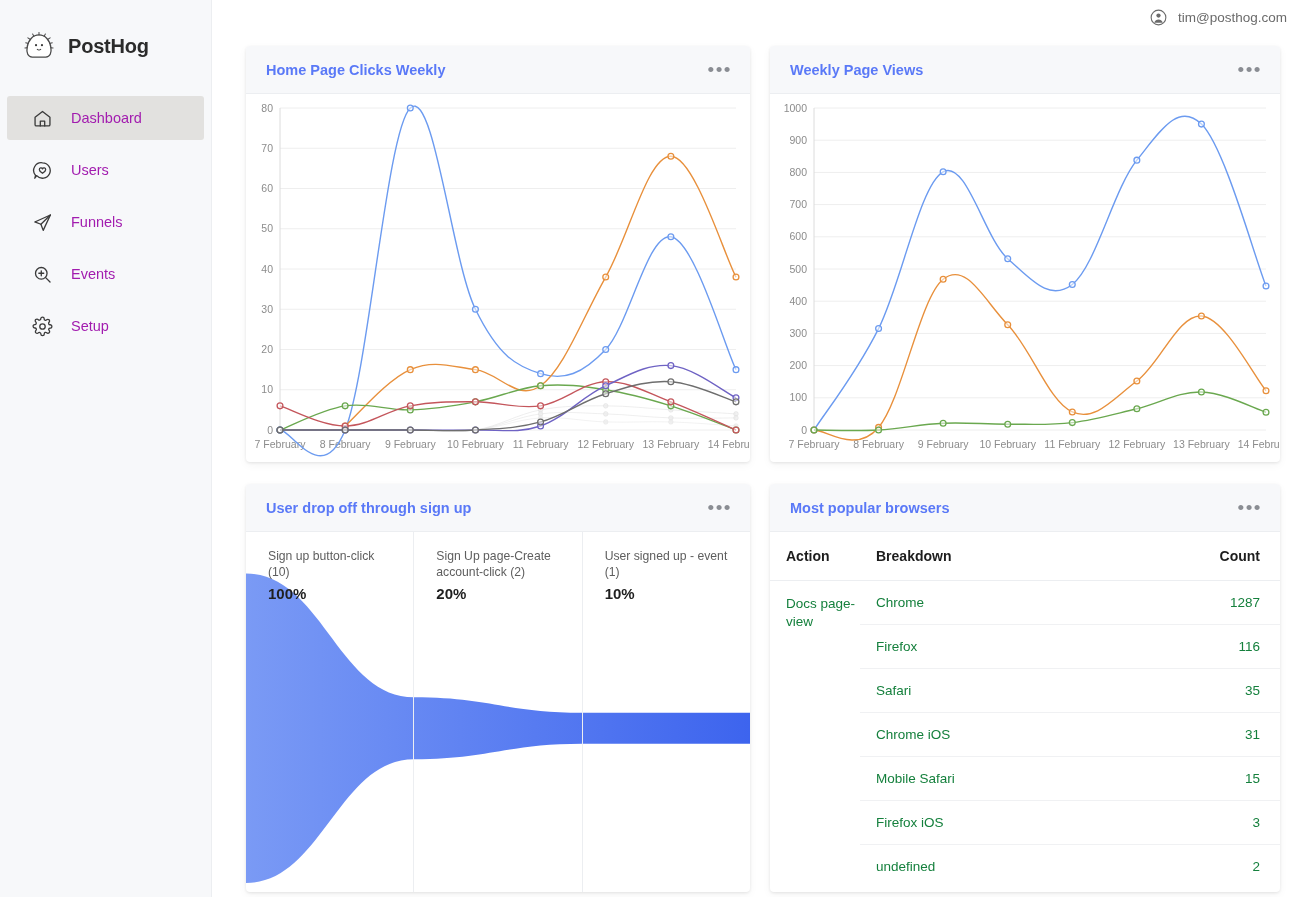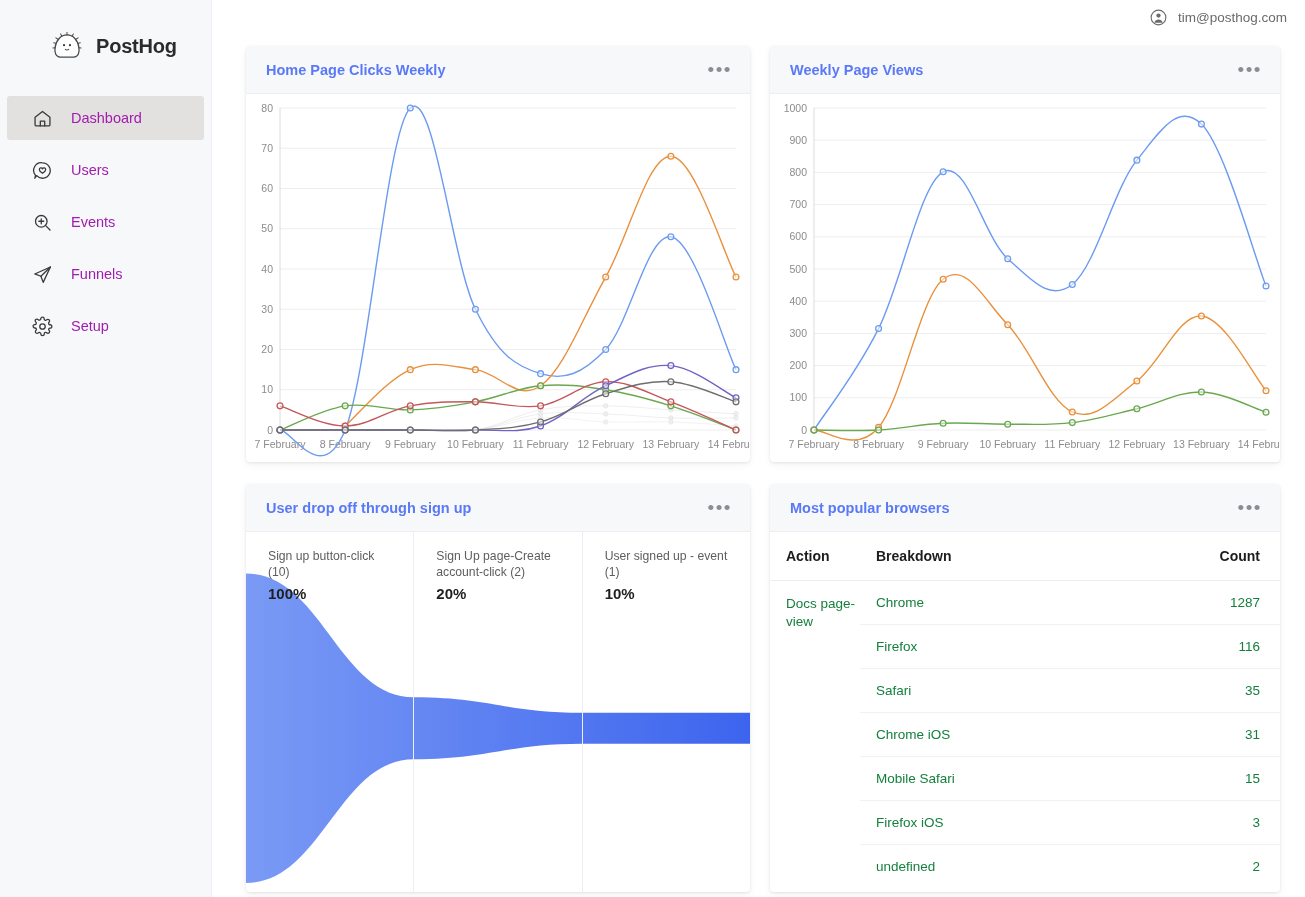--- a/index.html
+++ b/index.html
@@ -13,21 +13,21 @@
   .app { display: flex; width: 1305px; height: 897px; }
 
   
   .sidebar {
     width: 212px; min-width: 212px; height: 897px;
     background: #f7f8fa;
     border-right: 1px solid #eceef1;
     padding-top: 14px;
     position: relative;
   }
-  .brand { display: flex; align-items: center; gap: 12px; padding: 10px 0 0 22px; height: 54px; margin-left: 28px; }
+  .brand { display: flex; align-items: center; gap: 12px; padding: 10px 0 0 22px; height: 54px; }
   .brand-logo { width: 34px; height: 34px; }
   .brand-name { font-size: 20px; font-weight: 700; color: #2b2b2b; letter-spacing: -0.2px; }
 
   .nav { margin-top: 28px; }
   .nav-item {
     display: flex; align-items: center; gap: 18px;
     height: 44px; padding-left: 24px;
     margin: 0 7px 8px 7px;
     border-radius: 3px;
     color: #a21caf; font-size: 14.5px;
@@ -155,36 +155,36 @@
             <path d="M12 3.2 a8.8 8.8 0 1 1 -6.6 14.6 L3.2 20.8 l0.9 -3.1 A8.8 8.8 0 0 1 12 3.2 Z"></path>
             <path d="M12 15.2 c-2.3 -1.6 -3.6 -2.7 -3.6 -4.2 a1.9 1.9 0 0 1 3.6 -0.9 a1.9 1.9 0 0 1 3.6 0.9 c0 1.5 -1.3 2.6 -3.6 4.2 Z"></path>
           </svg>
         </span>
         <span>Users</span>
       </div>
 
       <div class="nav-item">
         <span class="nav-ico">
           <svg viewBox="0 0 24 24" width="21" height="21" fill="none" stroke="#3a3a3a" stroke-width="1.5" stroke-linecap="round" stroke-linejoin="round">
+            <path d="M21 3.4 L3.2 11.4 l7 2.6 l2.6 7 Z"></path>
+            <path d="M21 3.4 L10.2 14"></path>
+          </svg>
+        </span>
+        <span>Funnels</span>
+      </div>
+
+      <div class="nav-item">
+        <span class="nav-ico">
+          <svg viewBox="0 0 24 24" width="21" height="21" fill="none" stroke="#3a3a3a" stroke-width="1.5" stroke-linecap="round" stroke-linejoin="round">
             <circle cx="10.6" cy="10.6" r="6.6"></circle>
             <path d="M10.6 7.8 v5.6 M7.8 10.6 h5.6"></path>
             <path d="M15.6 15.6 L20.6 20.6"></path>
           </svg>
         </span>
         <span>Events</span>
-      </div>
-
-      <div class="nav-item">
-        <span class="nav-ico">
-          <svg viewBox="0 0 24 24" width="21" height="21" fill="none" stroke="#3a3a3a" stroke-width="1.5" stroke-linecap="round" stroke-linejoin="round">
-            <path d="M21 3.4 L3.2 11.4 l7 2.6 l2.6 7 Z"></path>
-            <path d="M21 3.4 L10.2 14"></path>
-          </svg>
-        </span>
-        <span>Funnels</span>
       </div>
 
       <div class="nav-item">
         <span class="nav-ico">
           <svg viewBox="0 0 24 24" width="21" height="21" fill="none" stroke="#3a3a3a" stroke-width="1.5" stroke-linecap="round" stroke-linejoin="round">
             <circle cx="12" cy="12" r="3.1"></circle>
             <path d="M19.2 14.6a1.6 1.6 0 0 0 .32 1.77l.06.06a1.95 1.95 0 1 1-2.76 2.76l-.06-.06a1.6 1.6 0 0 0-1.77-.32 1.6 1.6 0 0 0-.97 1.47v.17a1.95 1.95 0 1 1-3.9 0v-.09a1.6 1.6 0 0 0-1.05-1.47 1.6 1.6 0 0 0-1.77.32l-.06.06a1.95 1.95 0 1 1-2.76-2.76l.06-.06a1.6 1.6 0 0 0 .32-1.77 1.6 1.6 0 0 0-1.47-.97H3.2a1.95 1.95 0 1 1 0-3.9h.09a1.6 1.6 0 0 0 1.47-1.05 1.6 1.6 0 0 0-.32-1.77l-.06-.06A1.95 1.95 0 1 1 7.14 4.2l.06.06a1.6 1.6 0 0 0 1.77.32h.08a1.6 1.6 0 0 0 .97-1.47V3.2a1.95 1.95 0 1 1 3.9 0v.09a1.6 1.6 0 0 0 .97 1.47 1.6 1.6 0 0 0 1.77-.32l.06-.06a1.95 1.95 0 1 1 2.76 2.76l-.06.06a1.6 1.6 0 0 0-.32 1.77v.08a1.6 1.6 0 0 0 1.47.97h.17a1.95 1.95 0 1 1 0 3.9h-.09a1.6 1.6 0 0 0-1.47.97Z"></path>
           </svg>
         </span>
         <span>Setup</span>

